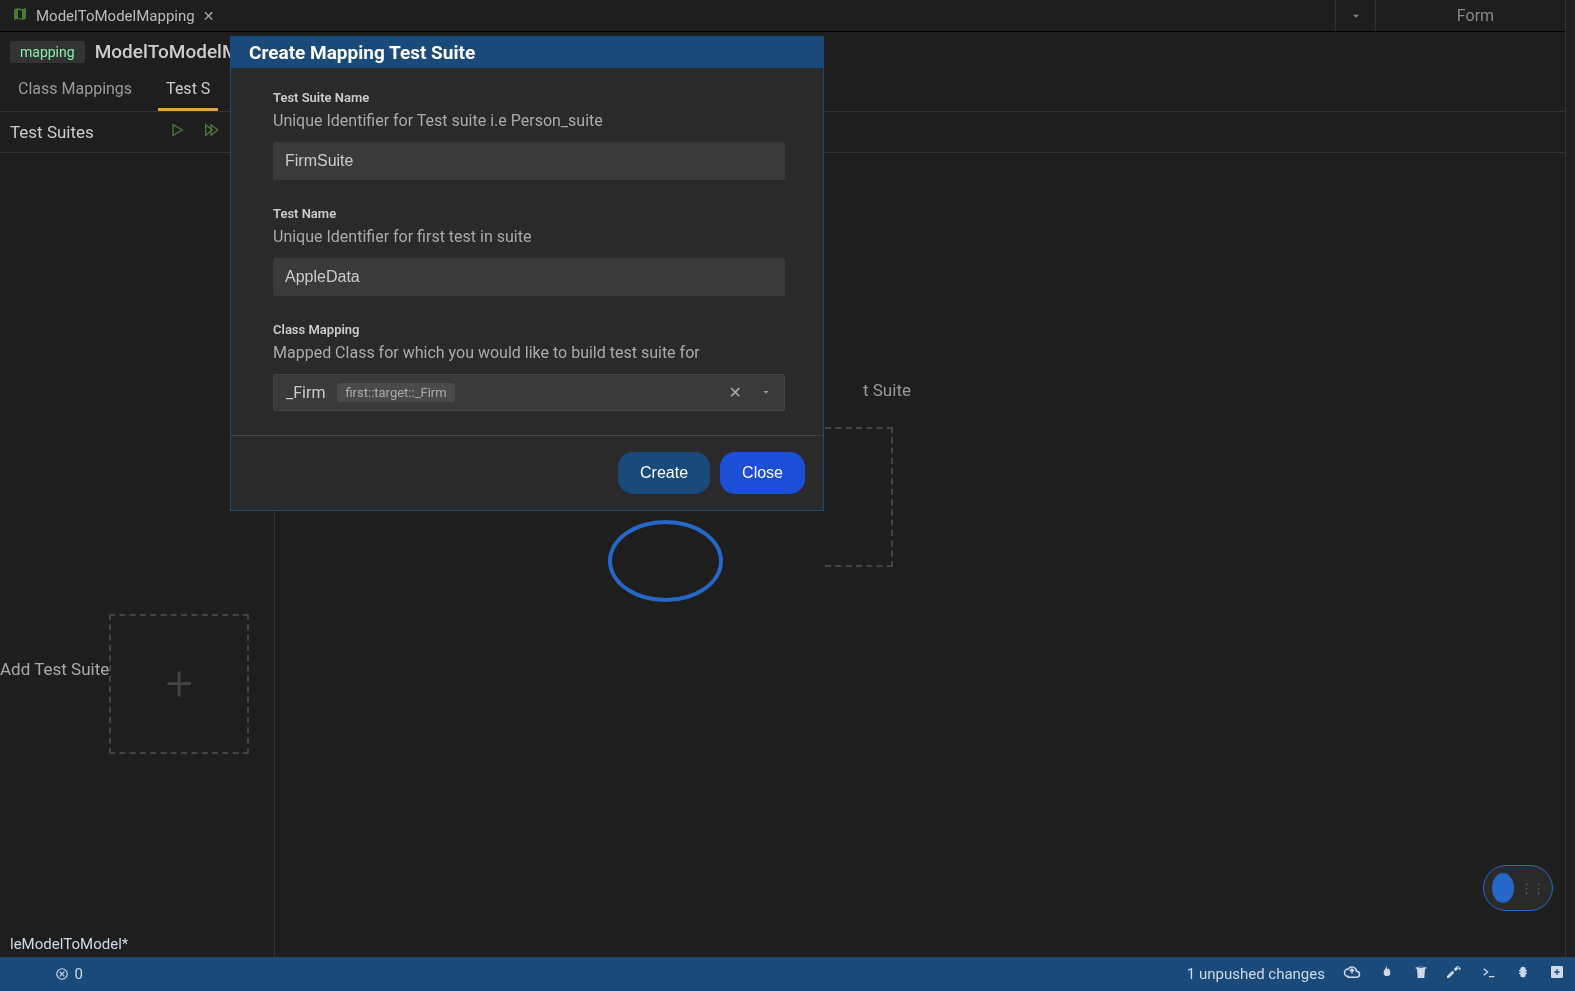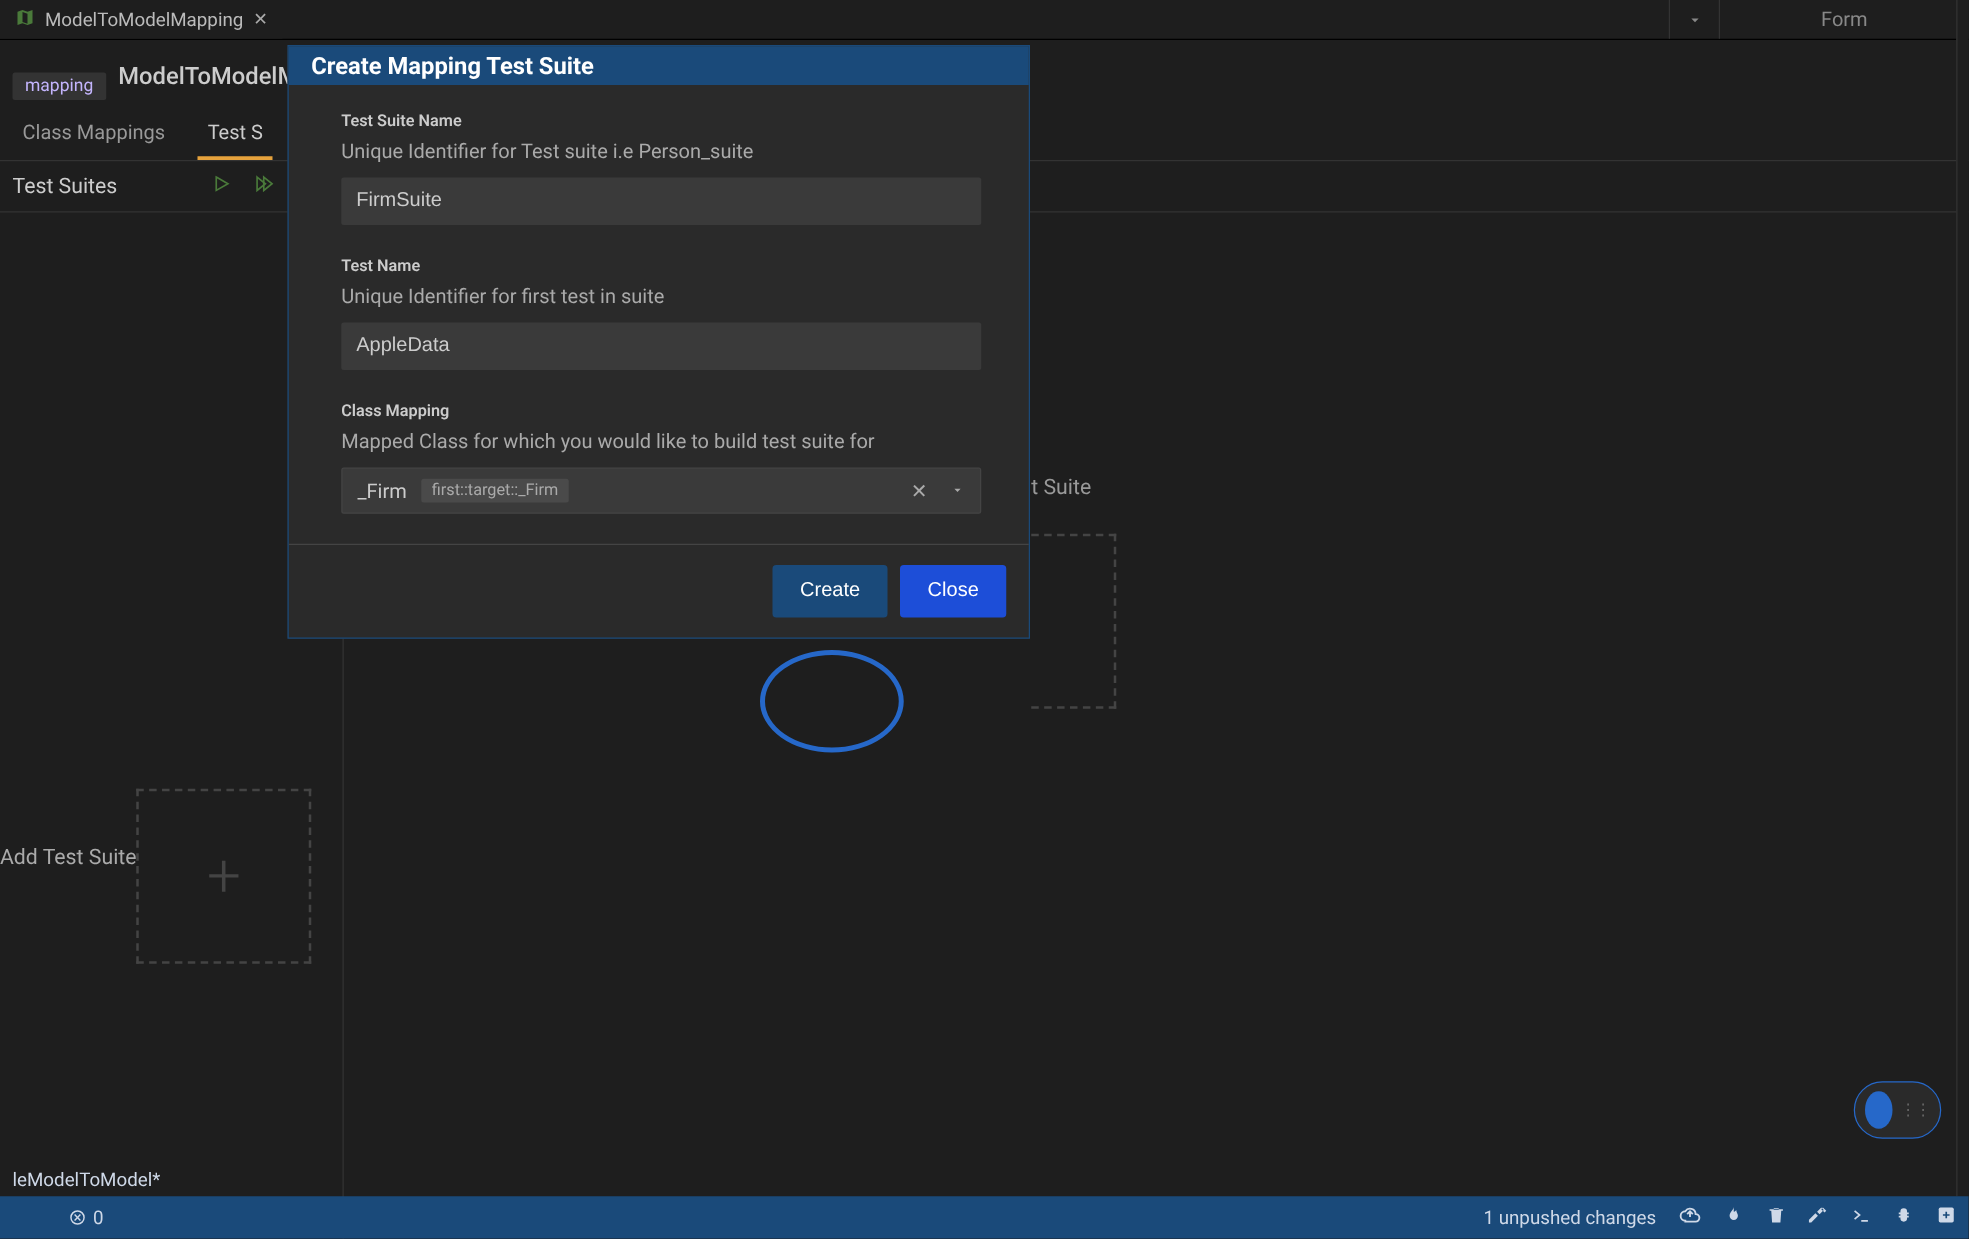--- a/index.html
+++ b/index.html
@@ -65,25 +65,24 @@
 
     
     .breadcrumb-row {
       display: flex;
       align-items: center;
       padding: 8px 10px;
       gap: 10px;
     }
     .breadcrumb-badge {
       background: #333;
-      color: #c4b5fd;
+      color: #86efac;
       padding: 3px 10px;
       font-size: 14px;
       border-radius: 2px;
-      margin-top: 18px;
     }
     .breadcrumb-title {
       font-size: 19px;
       color: #ccc;
       font-weight: 500;
     }
 
     
     .sub-tabs {
       display: flex;
@@ -239,21 +238,21 @@
       display: flex;
       justify-content: flex-end;
       gap: 10px;
     }
     .btn {
       padding: 12px 22px;
       border: none;
       color: #fff;
       cursor: pointer;
       font-size: 16px;
-      border-radius: 3px;
+      border-radius: 15px;
     }
     .btn-primary { background: #1a4a7a; }
     .btn-secondary { background: #1d4ed8; }
 
     
     .highlight-circle {
       position: absolute;
       border: 4px solid #2668c9;
       border-radius: 50%;
       width: 115px;
@@ -261,21 +260,21 @@
       top: 520px;
       left: 608px;
       z-index: 200;
       pointer-events: none;
     }
 
     
     .bg-suite-text {
       position: absolute;
       top: 380px;
-      left: 825px;
+      left: 863px;
       color: #999;
       font-size: 17px;
       z-index: 0;
     }
     .bg-add-box {
       position: absolute;
       top: 427px;
       left: 825px;
       width: 68px;
       height: 140px;

